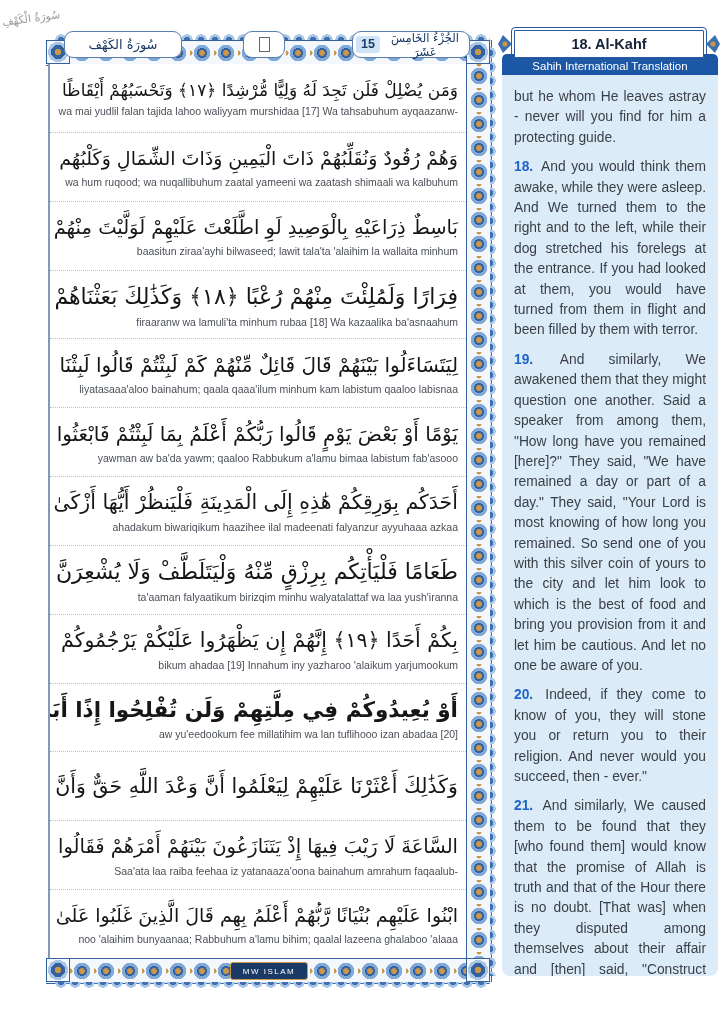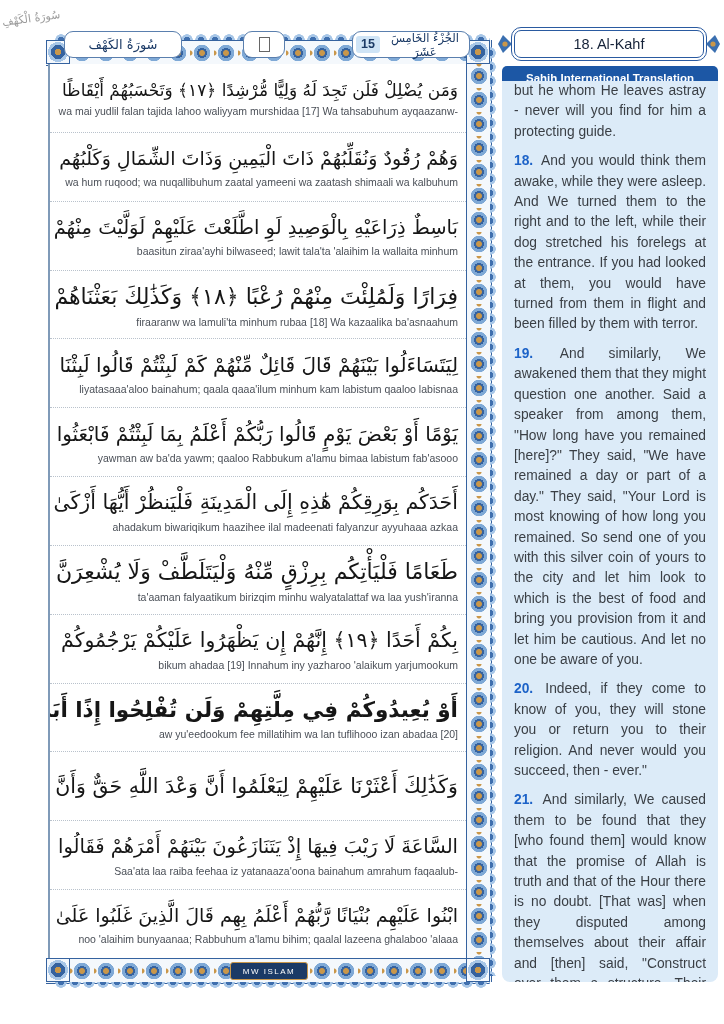--- a/index.html
+++ b/index.html
@@ -97,35 +97,35 @@
   }
   .translit{
     white-space:nowrap;font-size:10.5px;color:#4a4f57;margin-top:3px;line-height:1.2;
   }
   
   .side-title-row{
     position:absolute;left:498px;top:30px;width:222px;height:28px;
     display:flex;align-items:center;gap:2px;z-index:4;
   }
   .title-box{
-    flex:1;height:26px;background:#fff;border:1.2px solid #2a5aa0;border-radius:7px;
+    flex:1;height:26px;background:#fff;border:1.2px solid #2a5aa0;border-radius:1px;
     outline:1px solid #2a5aa0;outline-offset:2px;
     display:flex;align-items:center;justify-content:center;
-    font-weight:normal;font-size:14.5px;color:#152238;
+    font-weight:bold;font-size:14.5px;color:#152238;
   }
   .side-ornament{flex:0 0 auto;display:flex;align-items:center;}
   .banner{
-    position:absolute;left:502px;top:66px;width:216px;height:23px;box-sizing:border-box;
+    position:absolute;left:502px;top:54px;width:216px;height:23px;box-sizing:border-box;
     background:#1c57a5;border-radius:5px 5px 0 0;
     display:flex;align-items:center;justify-content:center;
-    color:#ffffff;font-weight:bold;font-size:11.5px;
+    color:#ffffff;font-weight:normal;font-size:11.5px;
   }
   .panel{
-    position:absolute;left:502px;top:81px;width:216px;height:901px;box-sizing:border-box;
-    background:#dcebf8;border-radius:0 0 8px 8px;padding:0 12px;overflow:hidden;
+    position:absolute;left:502px;top:75px;width:216px;height:901px;box-sizing:border-box;
+    background:#dcebf8;border-radius:0 0 8px 8px;padding:12px 12px;overflow:hidden;
   }
   .tpara{
     margin:0 0 9px 0;font-size:13.8px;line-height:20.4px;color:#3a3f45;
     text-align:justify;
   }
   .vnum{color:#1d63c8;font-weight:bold;margin-right:3px;}
   .vnum:empty{display:none;margin:0;}
 </style>
 </head>
 <body>

